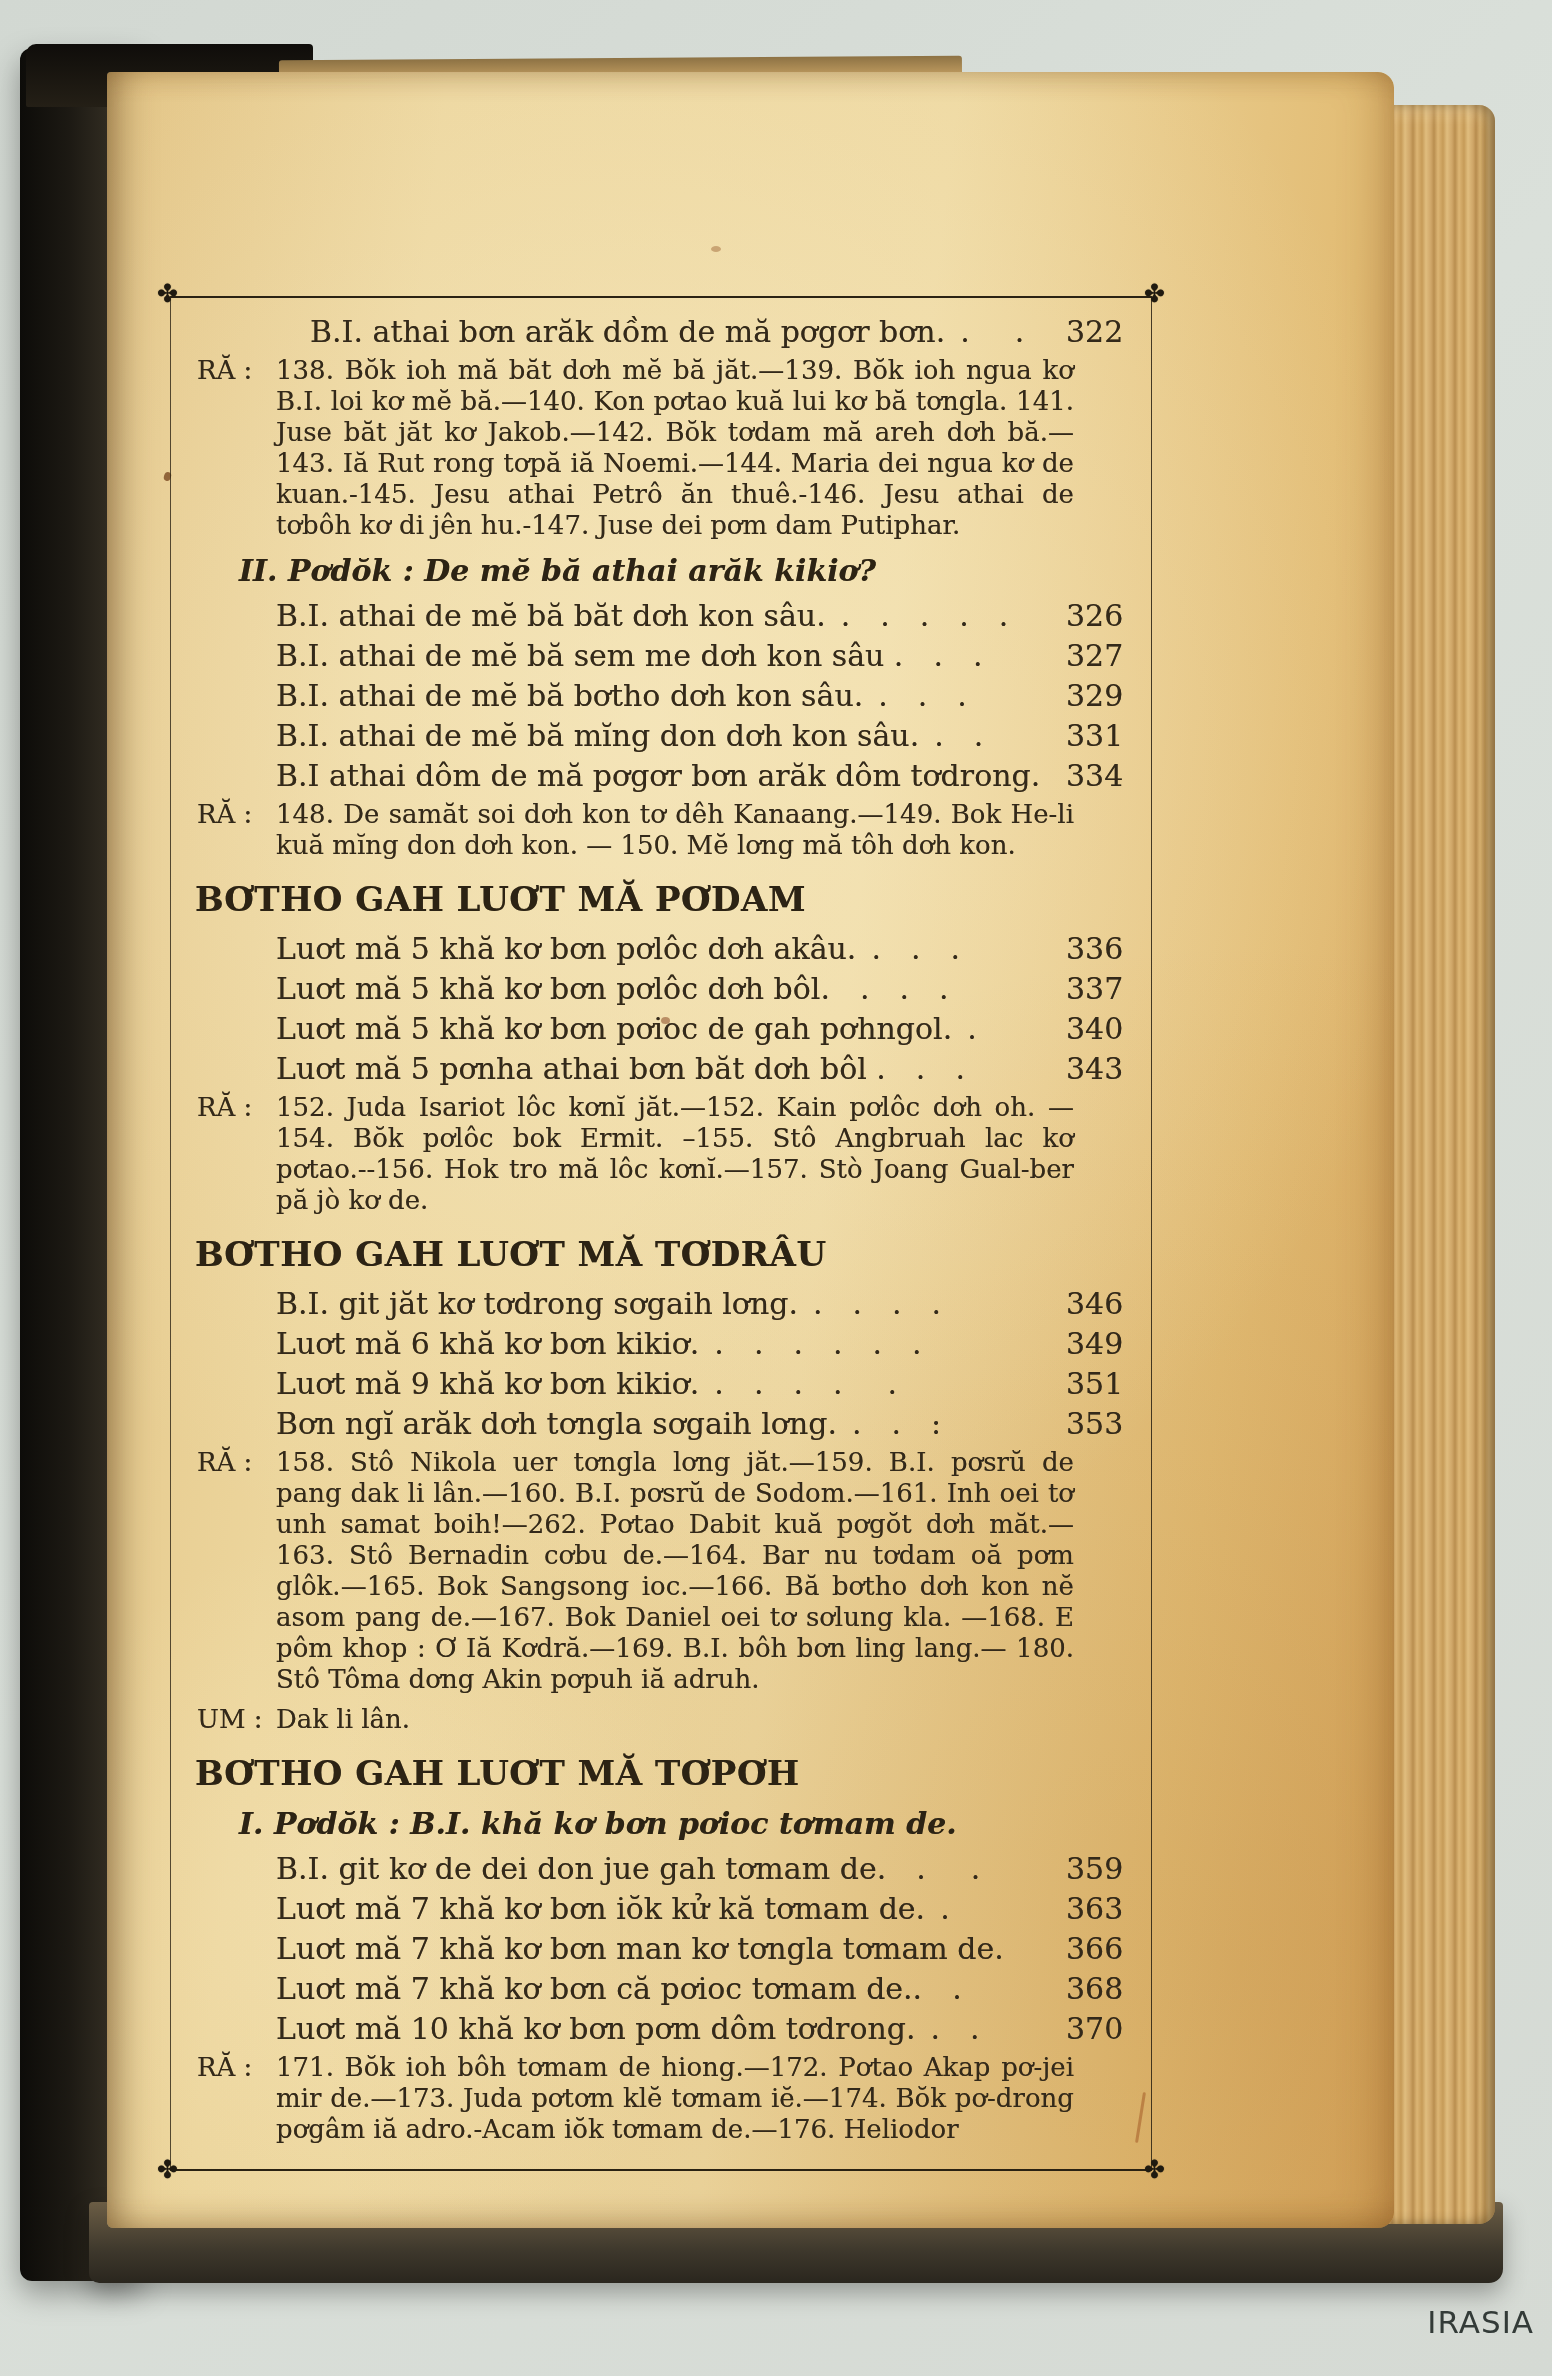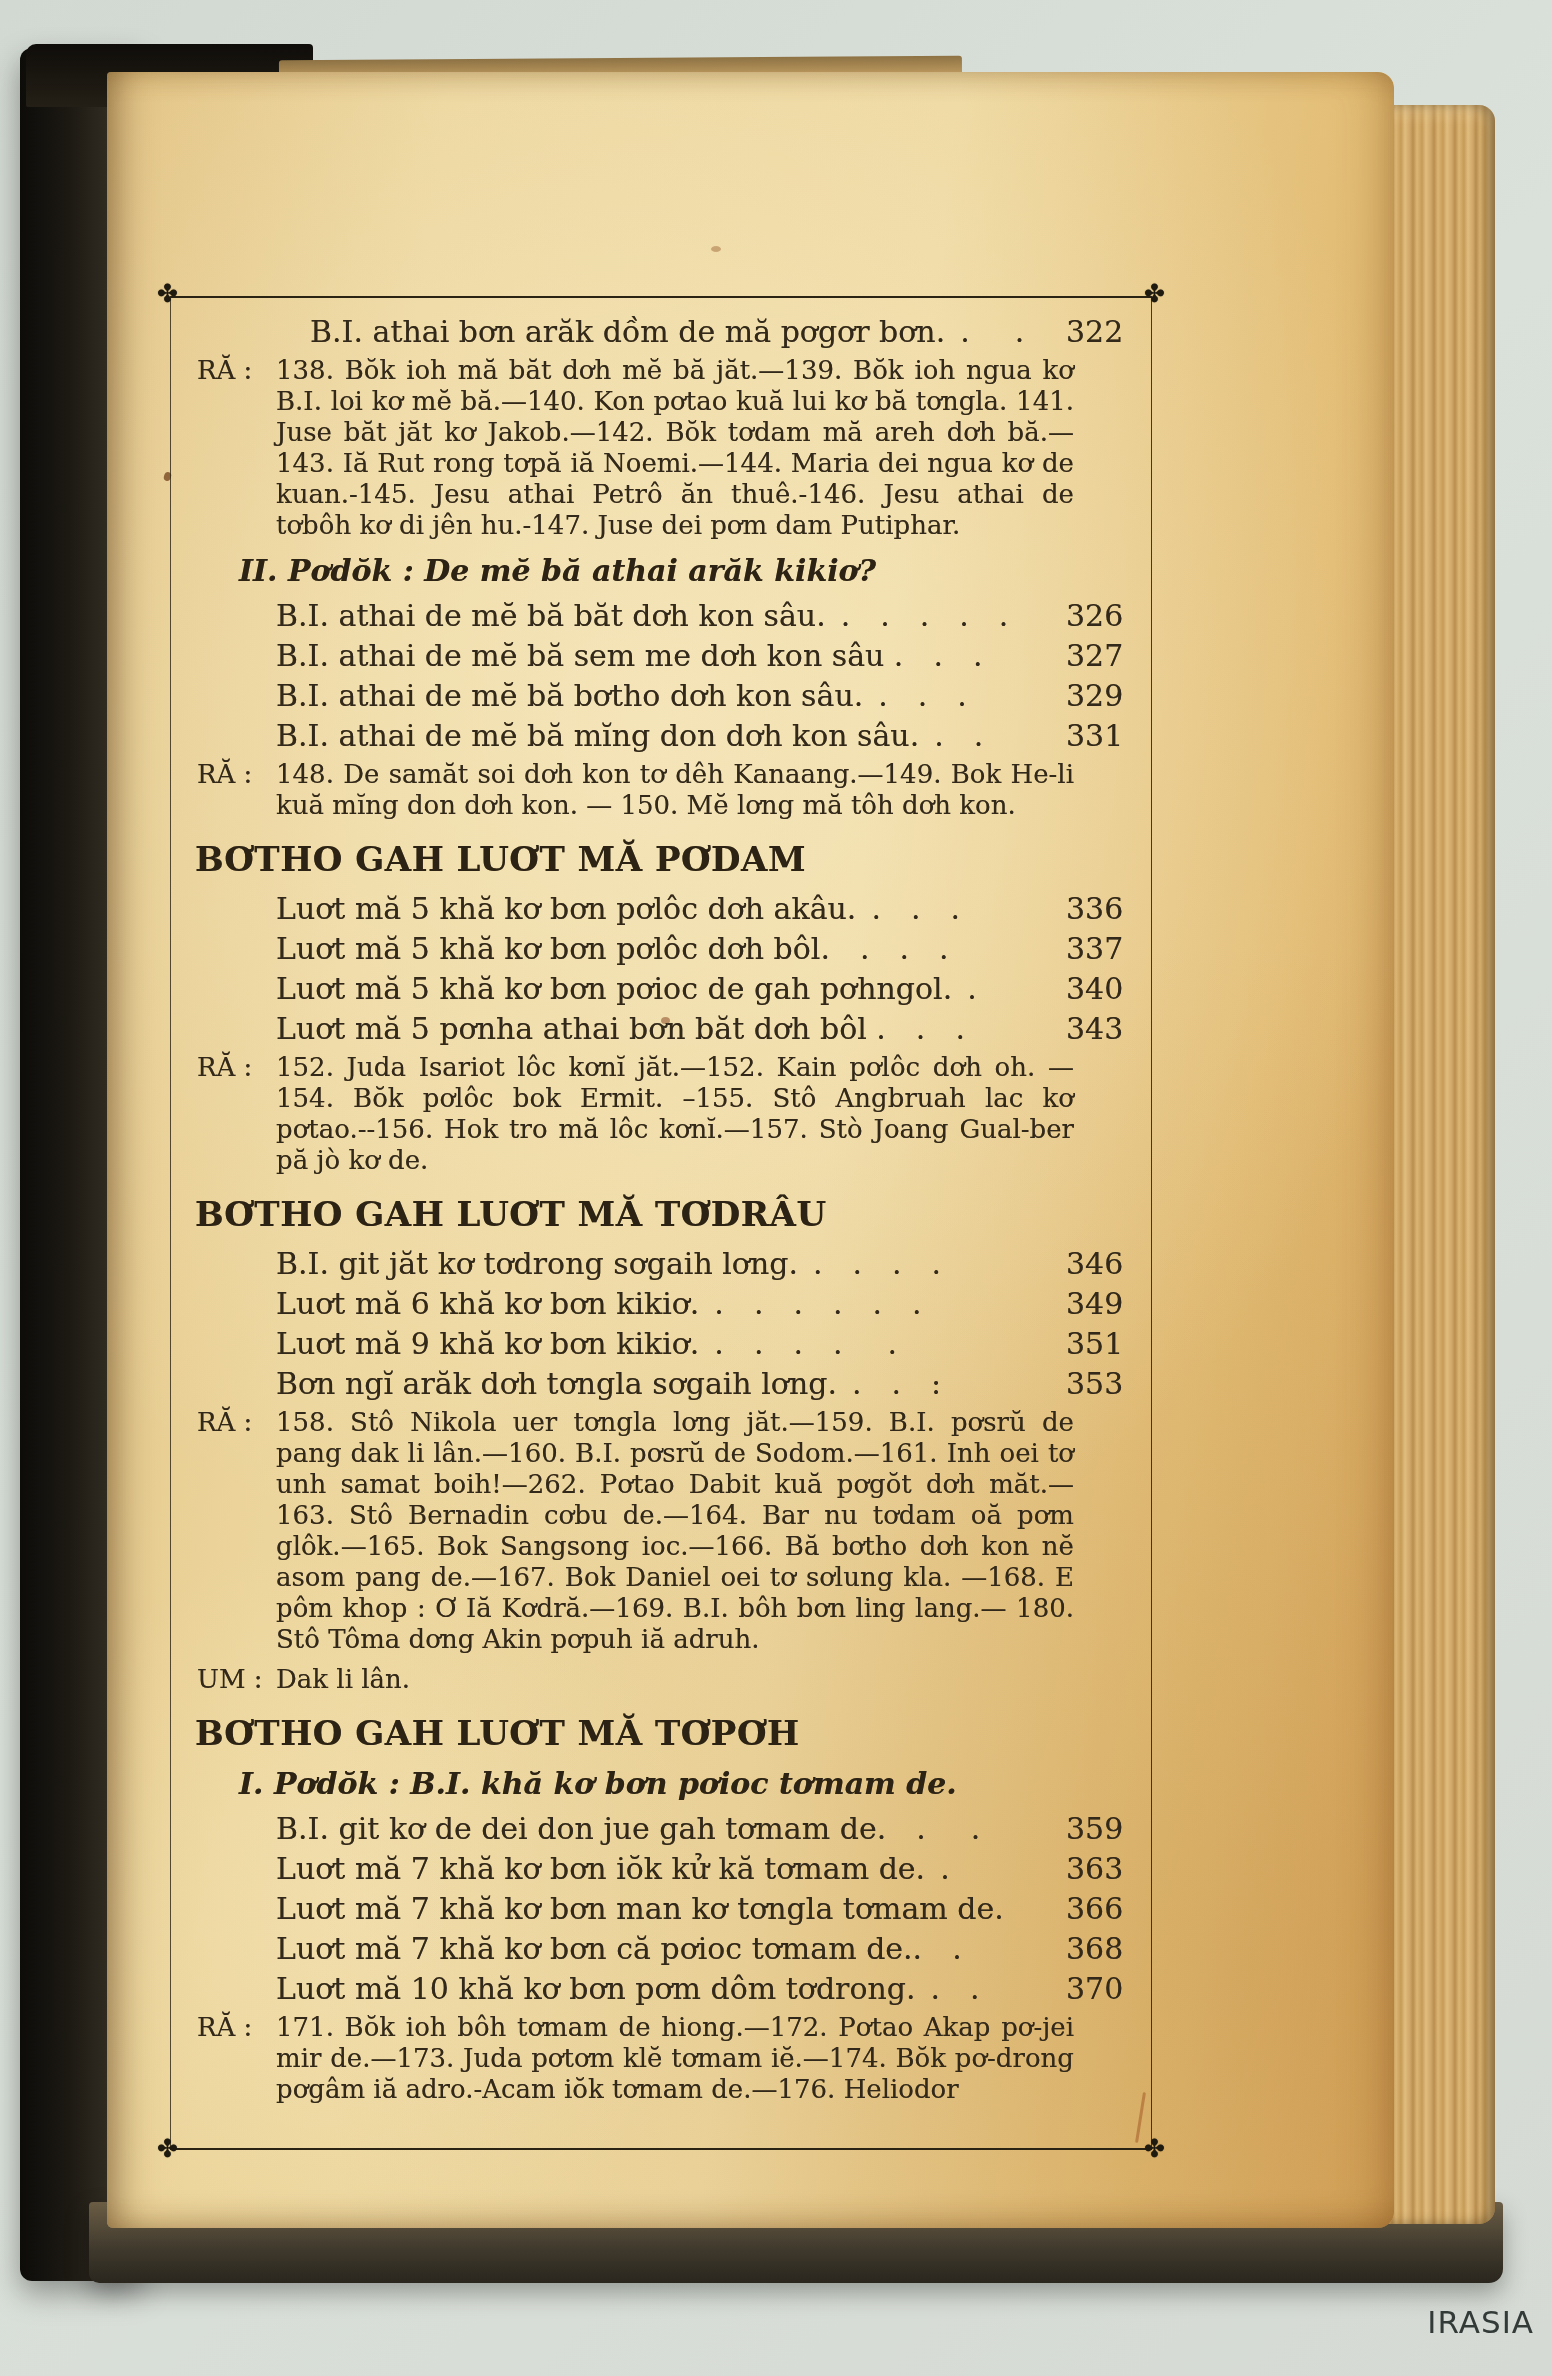--- a/index.html
+++ b/index.html
@@ -64,21 +64,21 @@
   }
   .orn{
     position:absolute;font-family:"DejaVu Sans",sans-serif;font-size:25px;line-height:1;
     color:#1f1a10;text-shadow:0 0 1px rgba(30,24,12,.6);
   }
   .orn.tl{left:-14px;top:-17px}
   .orn.tr{right:-14px;top:-17px}
   .orn.bl{left:-14px;bottom:-13px}
   .orn.br{right:-14px;bottom:-13px}
   .toc{
-    padding:14px 14px 34px 24px;color:#33291a;
+    padding:14px 14px 15px 24px;color:#33291a;
     text-shadow:0 0 0.5px rgba(60,45,20,.55);
   }
   .row.entry{display:flex;align-items:baseline;font-size:30px;line-height:40px;padding-left:81px;}
   .row.entry.deep{padding-left:115px;}
   .row.entry .t{flex:1 1 auto;}
   .row.entry .p{flex:0 0 71px;margin-left:auto;text-align:left;}
   .ra{
     position:relative;font-size:26px;line-height:31px;
     padding-left:81px;padding-right:63px;text-align:justify;margin:3px 0 9px;
   }
@@ -141,20 +141,24 @@
             <span class="p">327</span>
           </div>
           <div class="row entry">
             <span class="t">B.I. athai de mĕ bă bơtho dơh kon sâu. . . .</span>
             <span class="p">329</span>
           </div>
           <div class="row entry">
             <span class="t">B.I. athai de mĕ bă mĭng don dơh kon sâu. . .</span>
             <span class="p">331</span>
           </div>
+          <div class="row entry">
+            <span class="t">B.I athai dôm de mă pơgơr bơn arăk dôm tơdrong.</span>
+            <span class="p">334</span>
+          </div>
           <div class="ra"><span class="label">RĂ :</span><span class="rt">148. De samăt soi dơh kon tơ dêh Kanaang.—149. Bok He-li kuă mĭng don dơh kon. — 150. Mĕ lơng mă tôh dơh kon.</span></div>
           <div class="heading">BƠTHO GAH LUƠT MĂ PƠDAM</div>
           <div class="row entry">
             <span class="t">Luơt mă 5 khă kơ bơn pơlôc dơh akâu. . . .</span>
             <span class="p">336</span>
           </div>
           <div class="row entry">
             <span class="t">Luơt mă 5 khă kơ bơn pơlôc dơh bôl. . . .</span>
             <span class="p">337</span>
           </div>

